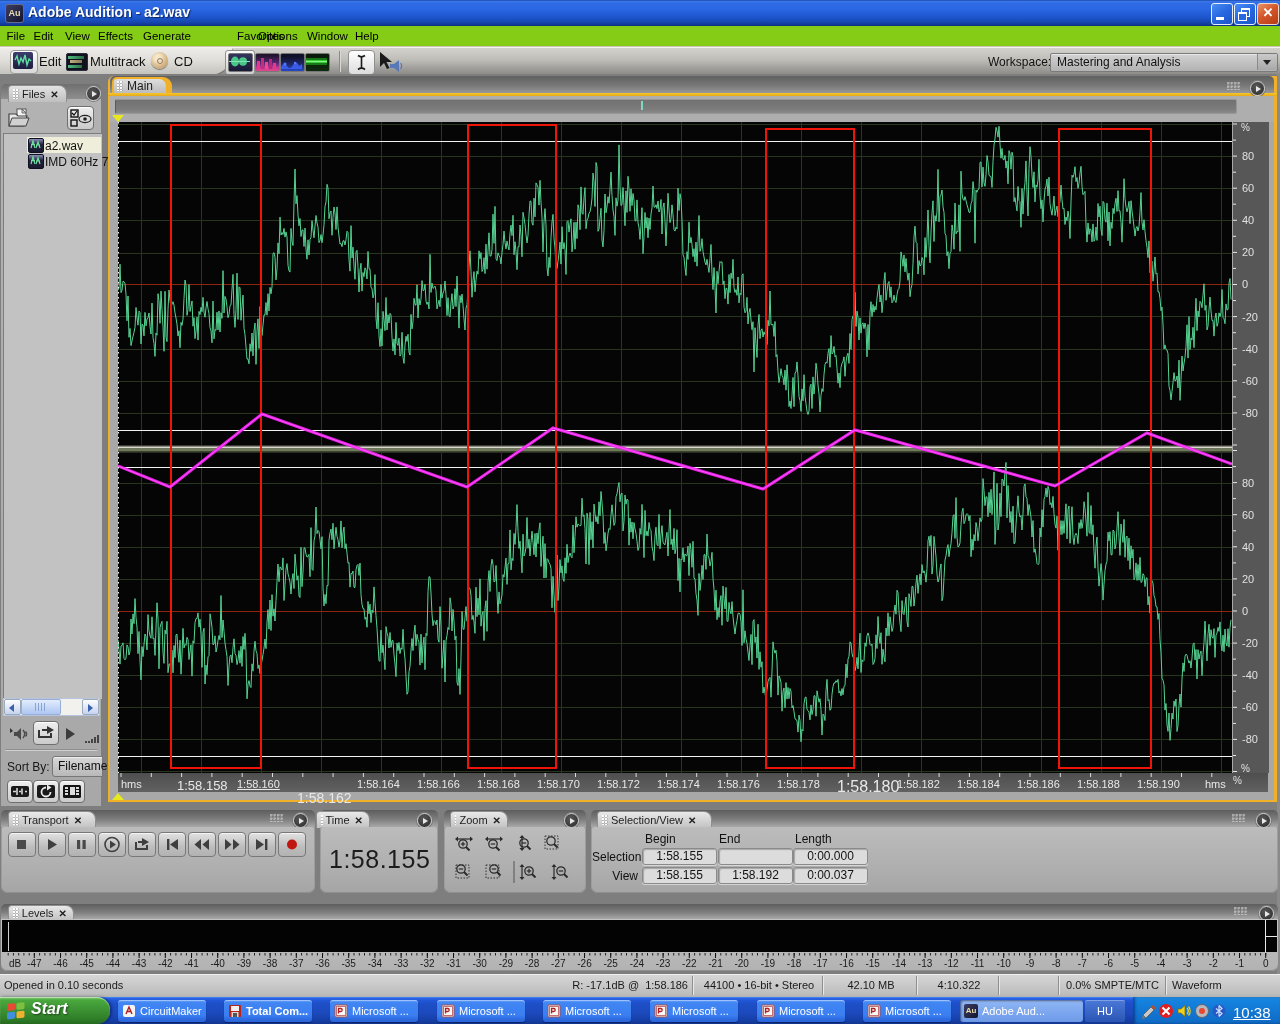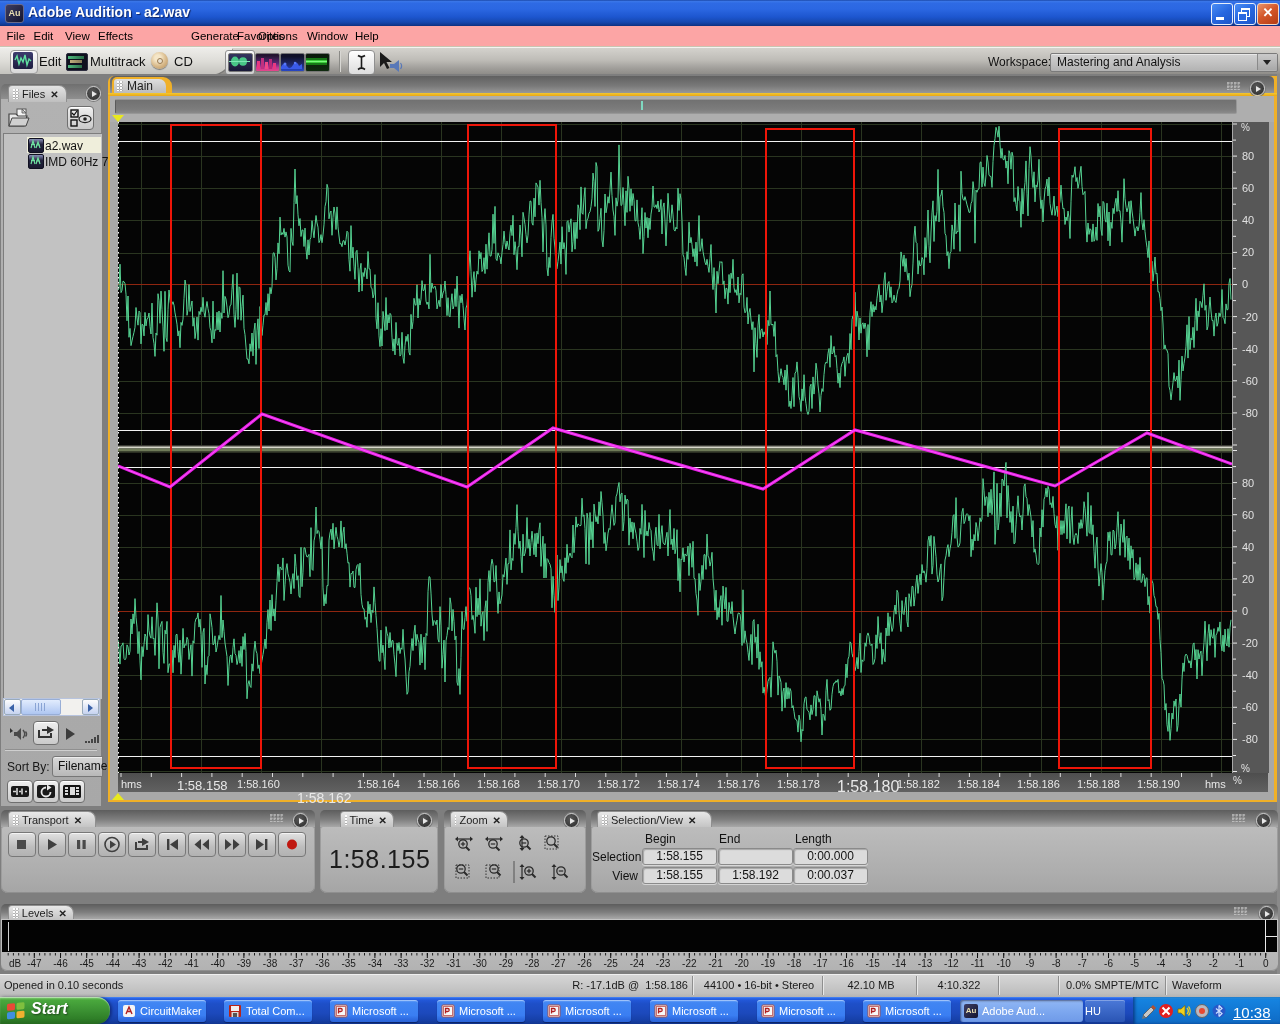--- a/index.html
+++ b/index.html
@@ -53,26 +53,26 @@
     </div>
  <div class="abs" style="left:1234px;top:3px;width:20px;height:20px;border-radius:3px;border:1px solid #e7effc;
   background:linear-gradient(145deg,#4a8df5 0%,#2767e0 50%,#1c55c8 100%);">
   <div class="abs" style="left:6px;top:4px;width:7px;height:6px;border:1px solid #fff;border-top-width:2px;"></div>
   <div class="abs" style="left:3px;top:8px;width:7px;height:6px;border:1px solid #fff;border-top-width:2px;background:#2968e0;"></div>
     </div>
  <div class="abs" style="left:1257px;top:3px;width:20px;height:20px;border-radius:3px;border:1px solid #f0d8c8;
   background:linear-gradient(145deg,#e8936a 0%,#d4572a 45%,#b53c14 100%);
   color:#fff;font-size:13px;font-weight:bold;text-align:center;line-height:18px;">✕</div>
 </div>
-<div class="abs" style="left:0;top:26px;width:1280px;height:20px;background:#fca5a5;border-bottom:1px solid #c9c5b2;">
+<div class="abs" style="left:0;top:26px;width:1280px;height:20px;background:#84cc16;border-bottom:1px solid #c9c5b2;">
     <div class="abs" style="left:6.5px;top:4px;font-size:11.5px;color:#000;">File</div>
     <div class="abs" style="left:33.5px;top:4px;font-size:11.5px;color:#000;">Edit</div>
     <div class="abs" style="left:65px;top:4px;font-size:11.5px;color:#000;">View</div>
     <div class="abs" style="left:98px;top:4px;font-size:11.5px;color:#000;">Effects</div>
-    <div class="abs" style="left:143px;top:4px;font-size:11.5px;color:#000;margin-left:48px;">Generate</div>
+    <div class="abs" style="left:143px;top:4px;font-size:11.5px;color:#000;">Generate</div>
     <div class="abs" style="left:201px;top:4px;font-size:11.5px;color:#000;margin-left:36px;">Favorites</div>
     <div class="abs" style="left:258px;top:4px;font-size:11.5px;color:#000;">Options</div>
     <div class="abs" style="left:307px;top:4px;font-size:11.5px;color:#000;">Window</div>
     <div class="abs" style="left:355px;top:4px;font-size:11.5px;color:#000;">Help</div>
   </div>
 <div class="abs" style="left:0;top:47px;width:1280px;height:27px;
 background:linear-gradient(#d4d2cd 0%,#bebcb7 45%,#a09e9a 75%,#8c8a86 100%);border-top:1px solid #f5f4f1;border-bottom:1px solid #6e6d6a;">
  <div class="abs" style="left:0;top:0;width:232px;height:27px;border-radius:0 0 22px 0;
   background:linear-gradient(#eeedea 0%,#dddcd7 50%,#c2c1bc 100%);box-shadow:1px 1px 0 rgba(90,90,90,.45);"></div>
 
@@ -437,21 +437,21 @@
       <line x1="912.0" y1="0" x2="912.0" y2="4" stroke="#ddd" stroke-width="1"></line>
       <line x1="942.3" y1="0" x2="942.3" y2="4" stroke="#ddd" stroke-width="1"></line>
       <line x1="972.6" y1="0" x2="972.6" y2="4" stroke="#ddd" stroke-width="1"></line>
       <line x1="1002.9" y1="0" x2="1002.9" y2="4" stroke="#ddd" stroke-width="1"></line>
       <line x1="1033.2" y1="0" x2="1033.2" y2="4" stroke="#ddd" stroke-width="1"></line>
       <line x1="1063.5" y1="0" x2="1063.5" y2="4" stroke="#ddd" stroke-width="1"></line>
       <line x1="1093.8" y1="0" x2="1093.8" y2="4" stroke="#ddd" stroke-width="1"></line>
     </svg>
 <div class="abs" style="left:3px;top:5px;font-size:11px;color:#e8e8e8;">hms</div>
 <div class="abs" style="left:59px;top:5px;font-size:13px;color:#e8e8e8;">1:58.158</div>
-<div class="abs" style="left:119px;top:5px;font-size:11px;color:#e8e8e8;">1:58.160</div>
+<div class="abs" style="left:119px;top:5px;font-size:11px;color:#e8e8e8;text-decoration:underline;">1:58.160</div>
 <div class="abs" style="left:179px;top:17px;font-size:14px;color:#e8e8e8;">1:58.162</div>
 <div class="abs" style="left:239px;top:5px;font-size:11px;color:#e8e8e8;">1:58.164</div>
 <div class="abs" style="left:299px;top:5px;font-size:11px;color:#e8e8e8;">1:58.166</div>
 <div class="abs" style="left:359px;top:5px;font-size:11px;color:#e8e8e8;">1:58.168</div>
 <div class="abs" style="left:419px;top:5px;font-size:11px;color:#e8e8e8;">1:58.170</div>
 <div class="abs" style="left:479px;top:5px;font-size:11px;color:#e8e8e8;">1:58.172</div>
 <div class="abs" style="left:539px;top:5px;font-size:11px;color:#e8e8e8;">1:58.174</div>
 <div class="abs" style="left:599px;top:5px;font-size:11px;color:#e8e8e8;">1:58.176</div>
 <div class="abs" style="left:659px;top:5px;font-size:11px;color:#e8e8e8;">1:58.178</div>
 <div class="abs" style="left:719px;top:5px;font-size:16px;color:#e8e8e8;">1:58.180</div>
@@ -502,21 +502,21 @@
     </svg></div>
 <div class="tbtn" style="left:248px;top:832px;"><svg width="26" height="23">
       <path d="M7,6 L15,11.5 L7,17 Z" fill="#3f3f3f"></path>
       <rect x="16" y="6" width="2.4" height="11" fill="#3f3f3f"></rect>
     </svg></div>
 <div class="tbtn" style="left:278px;top:832px;"><svg width="26" height="23">
       <circle cx="13" cy="11.5" r="5" fill="#c01810"></circle>
     </svg></div>
 
 <div class="phead" style="left:320px;top:810px;width:118px;"></div>
-<div class="tab" style="left:340px;top:811px;width:42px;"><div class="grip"></div>Time<span class="x">✕</span></div>
+<div class="tab" style="left:316px;top:811px;width:42px;"><div class="grip"></div>Time<span class="x">✕</span></div>
 <div class="pmenu" style="left:417px;top:813px;"></div>
 <div class="pbody" style="left:320px;top:827px;width:118px;height:66px;"></div>
 <div class="abs" style="left:329px;top:845px;font-size:25px;color:#1c1c1c;letter-spacing:0.5px;">1:58.155</div>
 
 <div class="phead" style="left:444px;top:810px;width:142px;"></div>
 <div class="tab" style="left:450px;top:811px;width:46px;"><div class="grip"></div>Zoom<span class="x">✕</span></div>
 <div class="pmenu" style="left:564px;top:813px;"></div>
 <div class="pbody" style="left:444px;top:827px;width:142px;height:66px;"></div>
 <svg class="abs" width="142" height="66" style="left:444px;top:827px;">
     <line x1="13" y1="12" x2="27" y2="12" stroke="#2a2a2a" stroke-width="1.2"></line>
@@ -965,21 +965,21 @@
   <div class="abs" style="left:31px;top:3px;color:#fff;font-size:16px;font-weight:bold;font-style:italic;
    text-shadow:1px 1px 2px rgba(0,0,0,.5);">Start</div>
  </div>
 <div class="taskbtn" style="left:118px;width:84px;">
       <svg width="14" height="14" style="margin-right:4px;flex:none;">
         <rect x="1" y="1" width="12" height="12" rx="2" fill="#f4f4f4"></rect>
         <path d="M4,10 L7,3 L10,10 M5.2,7.5 h3.6" stroke="#b02020" stroke-width="1.4" fill="none"></path>
       </svg>
       <span>CircuitMaker</span>
     </div>
-<div class="taskbtn" style="left:224px;width:84px;">
+<div class="taskbtn" style="left:224px;width:84px;font-weight:bold;">
       <svg width="14" height="14" style="margin-right:4px;flex:none;">
         <rect x="1" y="1" width="12" height="12" rx="1" fill="#b82418"></rect>
         <rect x="3" y="2" width="8" height="5" fill="#f0f0f0"></rect>
         <rect x="3.5" y="8" width="7" height="5" fill="#d8d8d8"></rect>
         <rect x="5" y="9" width="4" height="4" fill="#555"></rect>
       </svg>
       <span>Total Com...</span>
     </div>
 <div class="taskbtn" style="left:330px;width:84px;">
       <svg width="14" height="14" style="margin-right:4px;flex:none;">
@@ -1028,21 +1028,21 @@
         <path d="M4.5,9.5 v-5 h2.2 a1.4,1.4 0 0 1 0,3 h-2.2" stroke="#b02020" stroke-width="1.3" fill="none"></path>
       </svg>
       <span>Microsoft ...</span>
     </div>
 <div class="taskbtn" style="left:960px;width:119px;background:linear-gradient(#9fc2f8 0%,#8db4f4 10%,#7aa5ee 60%,#6f9ae8 100%);box-shadow:inset 1px 1px 2px rgba(0,0,30,.5);color:#fff;">
       <div style="width:14px;height:14px;border-radius:2px;background:linear-gradient(135deg,#3d3d63,#14142e);color:#e8ddb0;font-size:8px;font-weight:bold;text-align:center;line-height:13px;margin-right:4px;flex:none;">Au</div>
       <span>Adobe Aud...</span>
     </div>
 
  <div class="abs" style="left:1085px;top:3px;width:40px;height:22px;border-radius:2px;background:linear-gradient(#4b79d8,#2a55b4);
-  color:#fff;font-size:11px;line-height:22px;box-shadow:inset 0 1px 0 rgba(255,255,255,.3);">HU</div>
+  color:#fff;font-size:11px;text-align:center;line-height:22px;box-shadow:inset 0 1px 0 rgba(255,255,255,.3);">HU</div>
  <div class="abs" style="left:1133px;top:0;width:147px;height:27px;
   background:linear-gradient(#2a9df0 0%,#1583e0 10%,#1278d4 50%,#0f6ac4 100%);box-shadow:inset 2px 0 3px rgba(0,0,60,.45);">
   <svg class="abs" width="16" height="16" style="left:8px;top:6px;">
    <path d="M2,12 L10,4 L13,7 L5,15 Z" fill="#c8c8c8" stroke="#555" stroke-width=".8"></path>
    <path d="M2,12 L5,15 L1,16 Z" fill="#777"></path>
         <path d="M10,4 L12,2 L15,5 L13,7 Z" fill="#b05030"></path>
       </svg>
   <svg class="abs" width="16" height="16" style="left:25px;top:6px;">
    <circle cx="8" cy="8" r="7" fill="#e02020"></circle>
         <path d="M4.5,4.5 L11.5,11.5 M11.5,4.5 L4.5,11.5" stroke="#fff" stroke-width="2"></path>

